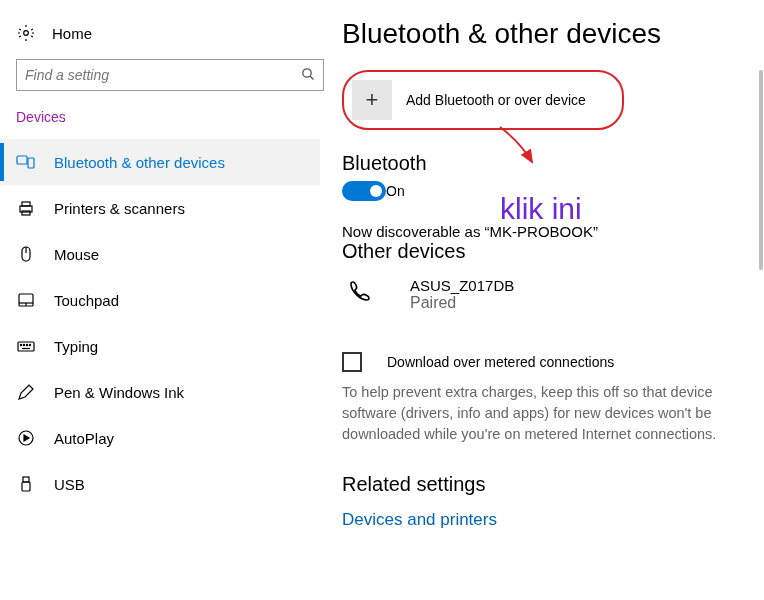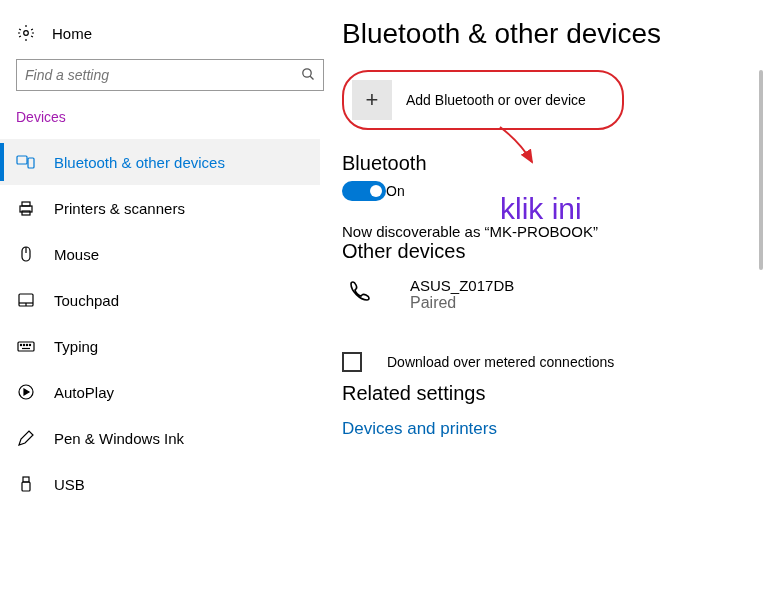--- a/index.html
+++ b/index.html
@@ -289,34 +289,34 @@
             <circle cx="14" cy="9" r="0.6" fill="#000"></circle>
           <line x1="6" y1="12.5" x2="14" y2="12.5"></line>
         </svg>
       </span>
       <span>Typing</span>
     </div>
 
     <div class="nav-item">
       <span class="nav-icon">
         <svg width="20" height="20" viewBox="0 0 20 20" stroke="#000" fill="none" stroke-width="1.2">
+          <path d="M3 17l2-6 8-8 4 4-8 8-6 2z"></path>
+        </svg>
+      </span>
+      <span>Pen &amp; Windows Ink</span>
+    </div>
+
+    <div class="nav-item">
+      <span class="nav-icon">
+        <svg width="20" height="20" viewBox="0 0 20 20" stroke="#000" fill="none" stroke-width="1.2">
           <circle cx="10" cy="10" r="7"></circle>
             <path d="M8 7l5 3-5 3z" fill="#000"></path>
         </svg>
       </span>
       <span>AutoPlay</span>
-    </div>
-
-    <div class="nav-item">
-      <span class="nav-icon">
-        <svg width="20" height="20" viewBox="0 0 20 20" stroke="#000" fill="none" stroke-width="1.2">
-          <path d="M3 17l2-6 8-8 4 4-8 8-6 2z"></path>
-        </svg>
-      </span>
-      <span>Pen &amp; Windows Ink</span>
     </div>
 
     <div class="nav-item">
       <span class="nav-icon">
         <svg width="20" height="20" viewBox="0 0 20 20" stroke="#000" fill="none" stroke-width="1.2">
           <rect x="7" y="3" width="6" height="5"></rect>
             <rect x="6" y="8" width="8" height="9" rx="1"></rect>
         </svg>
       </span>
       <span>USB</span>
@@ -352,20 +352,21 @@
         <div class="dn">ASUS_Z017DB</div>
         <div class="ds">Paired</div>
       </div>
     </div>
 
     <div class="checkbox-row">
       <div class="checkbox"></div>
       <span>Download over metered connections</span>
     </div>
 
+    <div class="help-text">To help prevent extra charges, keep this off so that device software (drivers, info and apps) for new devices won't be downloaded while you're on metered Internet connections.</div>
 
     <div class="section-head">Related settings</div>
 
     <div class="link">Devices and printers</div>
 
   </div>
 </div>
 
 <svg class="annot-arrow" width="60" height="55">
   <defs>

